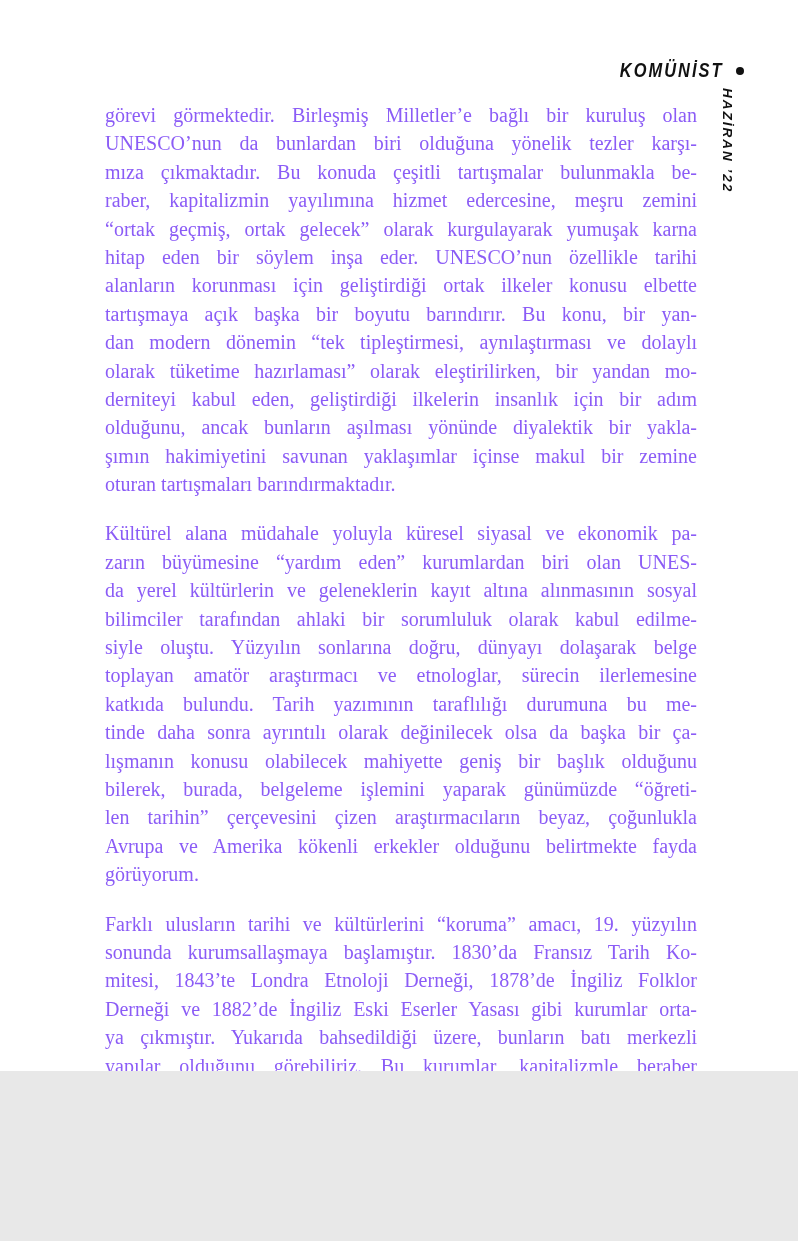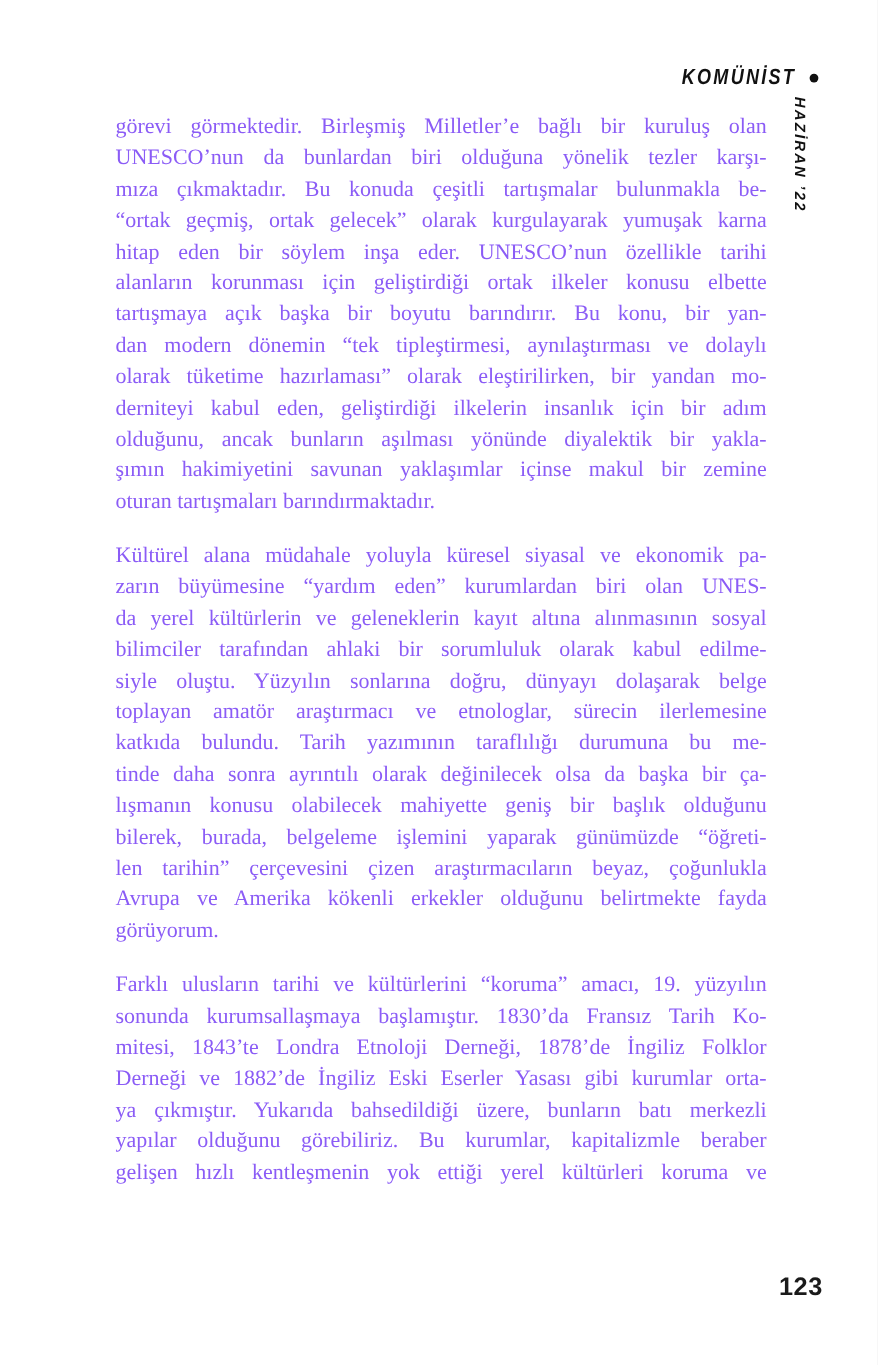--- a/index.html
+++ b/index.html
@@ -1,20 +1,20 @@
 <!DOCTYPE html>
 <html lang="tr"><head>
 <meta charset="utf-8">
 <style>
   * { margin: 0; padding: 0; box-sizing: border-box; }
   html, body { background: #e8e8e8; }
   .page {
     position: relative;
     width: 798px;
-    height: 1241px;
+    height: 1071px;
     margin: 0 auto;
     background: #ffffff;
     overflow: hidden;
     color: #1c1c1c;
   }
 
   
   .masthead {
     position: absolute;
     top: 59px;
@@ -102,20 +102,21 @@
     <span class="masthead-bullet"></span>
   </div>
 
   <div class="issue-vertical">HAZİRAN ’22</div>
 
   <div class="text-column">
       <div class="paragraph">
         <div class="line">görevi görmektedir. Birleşmiş Milletler’e bağlı bir kuruluş olan</div>
         <div class="line">UNESCO’nun da bunlardan biri olduğuna yönelik tezler karşı-</div>
         <div class="line">mıza çıkmaktadır. Bu konuda çeşitli tartışmalar bulunmakla be-</div>
+        <div class="line">raber, kapitalizmin yayılımına hizmet edercesine, meşru zemini</div>
         <div class="line">“ortak geçmiş, ortak gelecek” olarak kurgulayarak yumuşak karna</div>
         <div class="line">hitap eden bir söylem inşa eder. UNESCO’nun özellikle tarihi</div>
         <div class="line">alanların korunması için geliştirdiği ortak ilkeler konusu elbette</div>
         <div class="line">tartışmaya açık başka bir boyutu barındırır. Bu konu, bir yan-</div>
         <div class="line">dan modern dönemin “tek tipleştirmesi, aynılaştırması ve dolaylı</div>
         <div class="line">olarak tüketime hazırlaması” olarak eleştirilirken, bir yandan mo-</div>
         <div class="line">derniteyi kabul eden, geliştirdiği ilkelerin insanlık için bir adım</div>
         <div class="line">olduğunu, ancak bunların aşılması yönünde diyalektik bir yakla-</div>
         <div class="line">şımın hakimiyetini savunan yaklaşımlar içinse makul bir zemine</div>
         <div class="line last">oturan tartışmaları barındırmaktadır.</div>

